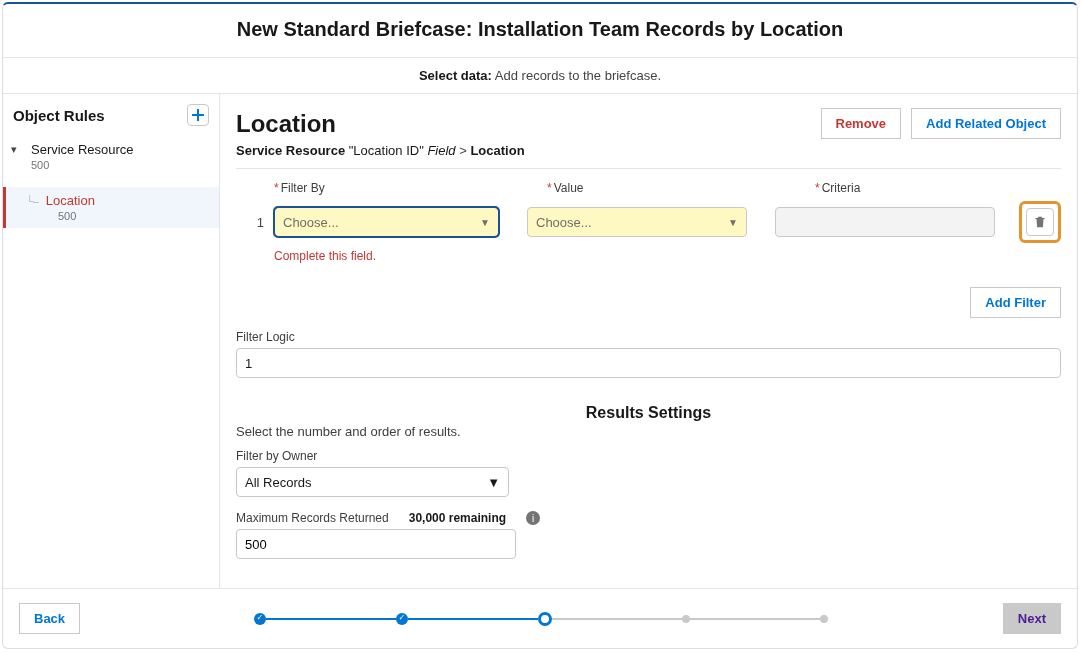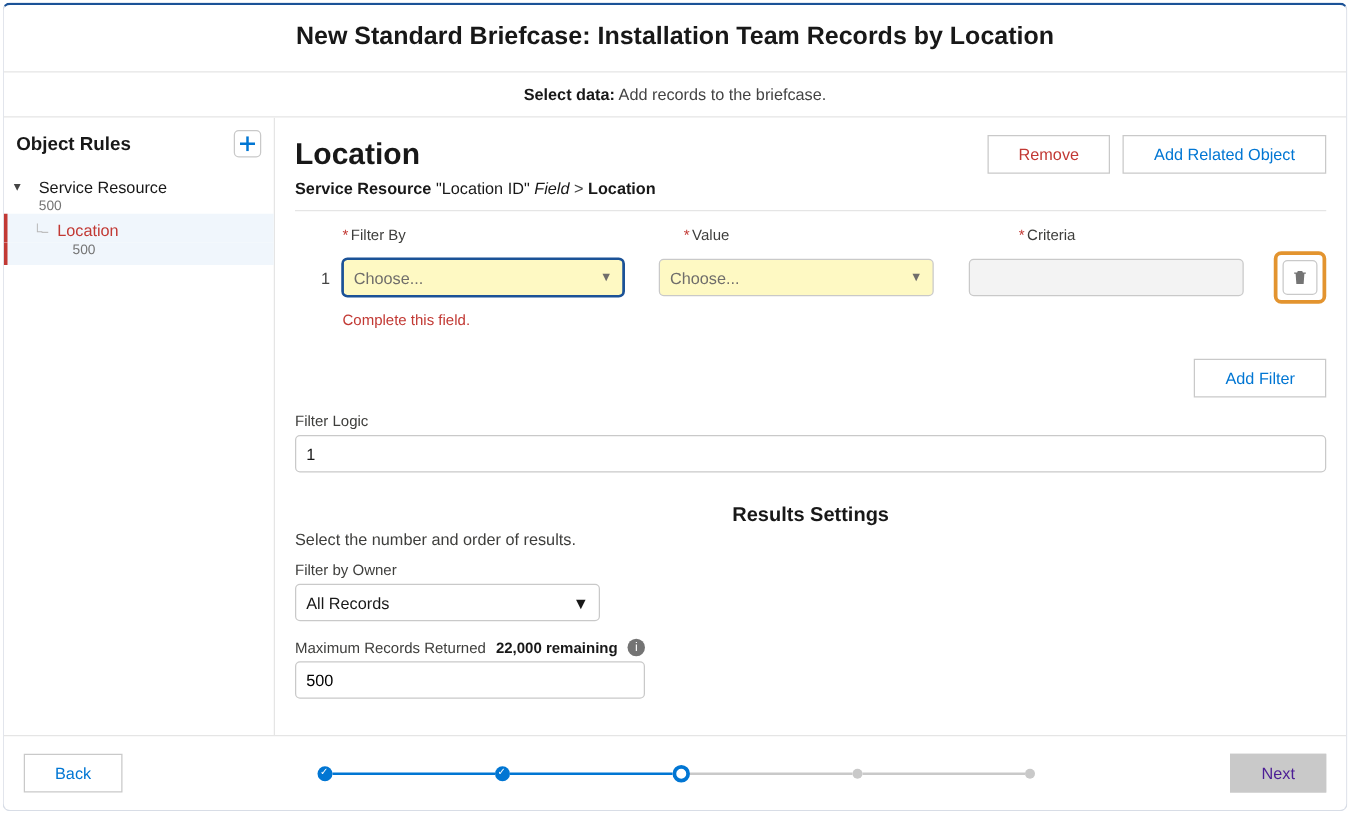--- a/index.html
+++ b/index.html
@@ -14,30 +14,30 @@
   .sidebar-head { display: flex; align-items: center; justify-content: space-between; padding: 0 10px 10px 10px; }
   .sidebar-head h3 { font-size: 15px; font-weight: 700; color: #181818; }
   .add-btn { width: 22px; height: 22px; border: 1px solid #c9c9c9; border-radius: 4px; display: flex; align-items: center; justify-content: center; color: #0176d3; background: #fff; cursor: pointer; }
   .records-remaining { font-size: 13px; color: #3e3e3c; padding: 8px 10px 12px 10px; line-height: 1.4; }
   .tree { font-size: 13px; }
   .tree-row { display: flex; align-items: center; padding: 6px 8px 2px 8px; cursor: pointer; }
   .tree-row.parent { }
   .chev { width: 16px; color: #444; font-size: 11px; margin-right: 4px; }
   .tree-label { color: #181818; }
   .tree-count { font-size: 11px; color: #747474; padding-left: 28px; }
-  .tree-child-wrap { margin-top: 0; }
+  .tree-child-wrap { margin-top: 16px; }
   .tree-child { padding: 6px 8px 2px 20px; background: #f0f6fc; border-left: 3px solid #c23934; }
   .tree-child .connector { color: #b9b9b9; font-size: 11px; letter-spacing: -1px; margin-right: 4px; }
   .tree-child .lbl { color: #c23934; }
   .tree-child-count { font-size: 11px; color: #747474; padding-left: 52px; background: #f0f6fc; border-left: 3px solid #c23934; padding-top: 0; padding-bottom: 6px; }
   .main { flex: 1; padding: 14px 16px 0 16px; overflow-y: auto; }
   .main-head { display: flex; align-items: center; justify-content: space-between; margin-bottom: 4px; }
   .main-head h1 { font-size: 24px; font-weight: 700; color: #181818; }
   .row-buttons { display: flex; gap: 10px; }
-  .btn { border: 1px solid #c9c9c9; background: #fff; border-radius: 0; padding: 7px 24px; font-size: 13px; cursor: pointer; }
+  .btn { border: 1px solid #c9c9c9; background: #fff; border-radius: 0; padding: 7px 14px; font-size: 13px; cursor: pointer; font-weight: bold; }
   .btn.red { color: #c23934; }
   .btn.blue { color: #0176d3; }
   .breadcrumb { font-size: 13px; color: #181818; padding-bottom: 10px; border-bottom: 1px solid #e5e5e5; }
   .breadcrumb .b1 { font-weight: 700; }
   .breadcrumb .quoted { font-weight: 400; }
   .breadcrumb .it { font-style: italic; font-weight: 400; }
   .breadcrumb .gt { font-weight: 400; color: #444; }
   .breadcrumb .last { font-weight: 700; }
   .filter-block { padding: 12px 0 0 0; }
   .filter-header-row { display: flex; gap: 20px; padding-left: 38px; }
@@ -58,22 +58,22 @@
   .trash-highlight { border: 3px solid #e3942f; border-radius: 6px; padding: 4px; display:inline-block; }
   .trash-btn { width: 28px; height: 28px; border: 1px solid #c9c9c9; border-radius: 4px; background: #fff; display: flex; align-items: center; justify-content: center; color: #747474; cursor: pointer; }
   .error-msg { color: #c23934; font-size: 12px; padding-left: 38px; margin-top: 6px; }
   .add-filter-row { display: flex; justify-content: flex-end; margin-top: 24px; }
   .filter-logic { margin-top: 12px; }
   .fl-label { font-size: 12px; color: #3e3e3c; margin-bottom: 4px; display:block; }
   .fl-input { width: 100%; height: 30px; border: 1px solid #c9c9c9; border-radius: 4px; padding: 0 8px; font-size: 13px; color: #181818; }
   .results-settings { margin-top: 26px; }
   .rs-title { font-size: 16px; font-weight: 700; color: #181818; margin-bottom: 2px; text-align: center; }
   .rs-sub { font-size: 13px; color: #3e3e3c; margin-bottom: 10px; }
-  .owner-combo { width: 244px; height: 30px; border: 1px solid #c9c9c9; border-radius: 4px; background: #fff; display: flex; align-items: center; justify-content: space-between; padding: 0 8px; color: #181818; font-size: 13px; cursor: pointer; }
-  .max-row { display:flex; align-items:center; gap:8px; margin-top: 14px; }
+  .owner-combo { width: 273px; height: 30px; border: 1px solid #c9c9c9; border-radius: 4px; background: #fff; display: flex; align-items: center; justify-content: space-between; padding: 0 8px; color: #181818; font-size: 13px; cursor: pointer; }
+  .max-row { display:flex; align-items:center; gap:20px; margin-top: 14px; }
   .mrr-label { font-size: 12px; color: #3e3e3c; }
   .mrr-remain { font-size: 12px; font-weight: 700; color: #181818; }
   .info-icon { width: 14px; height: 14px; border-radius: 50%; background: #747474; color: #fff; font-size: 10px; display:inline-flex; align-items:center; justify-content:center; }
   .max-input { width: 280px; height: 30px; border: 1px solid #c9c9c9; border-radius: 4px; padding: 0 8px; font-size: 13px; margin-top: 4px; }
   .footer { border-top: 1px solid #e5e5e5; padding: 14px 16px; display: flex; align-items: center; }
   .steps { flex: 1; display: flex; align-items: center; justify-content: center; gap: 0; }
   .step-dot { width: 12px; height: 12px; border-radius: 50%; background: #0176d3; position: relative; }
   .step-dot.done::after { content: "✓"; position:absolute; color:#fff; font-size:8px; left:2px; top:0; }
   .step-dot.current { width:14px; height:14px; background:#fff; border:3px solid #0176d3; }
   .step-dot.future { background:#c9c9c9; width:8px; height:8px; }
@@ -183,21 +183,21 @@
         <div class="results-settings">
           <div class="rs-title">Results Settings</div>
           <div class="rs-sub">Select the number and order of results.</div>
           <span class="fl-label">Filter by Owner</span>
           <div class="owner-combo">
             <span>All Records</span>
             <span class="caret">▼</span>
           </div>
           <div class="max-row">
             <span class="mrr-label">Maximum Records Returned</span>
-            <span class="mrr-remain">22,000 remaining</span>
+            <span class="mrr-remain">30,000 remaining</span>
             <span class="info-icon">i</span>
           </div>
           <input class="max-input" value="500" style="">
         </div>
       </div>
     </section>
   </div>
 
   <div class="footer">
     <button class="btn blue">Back</button>

